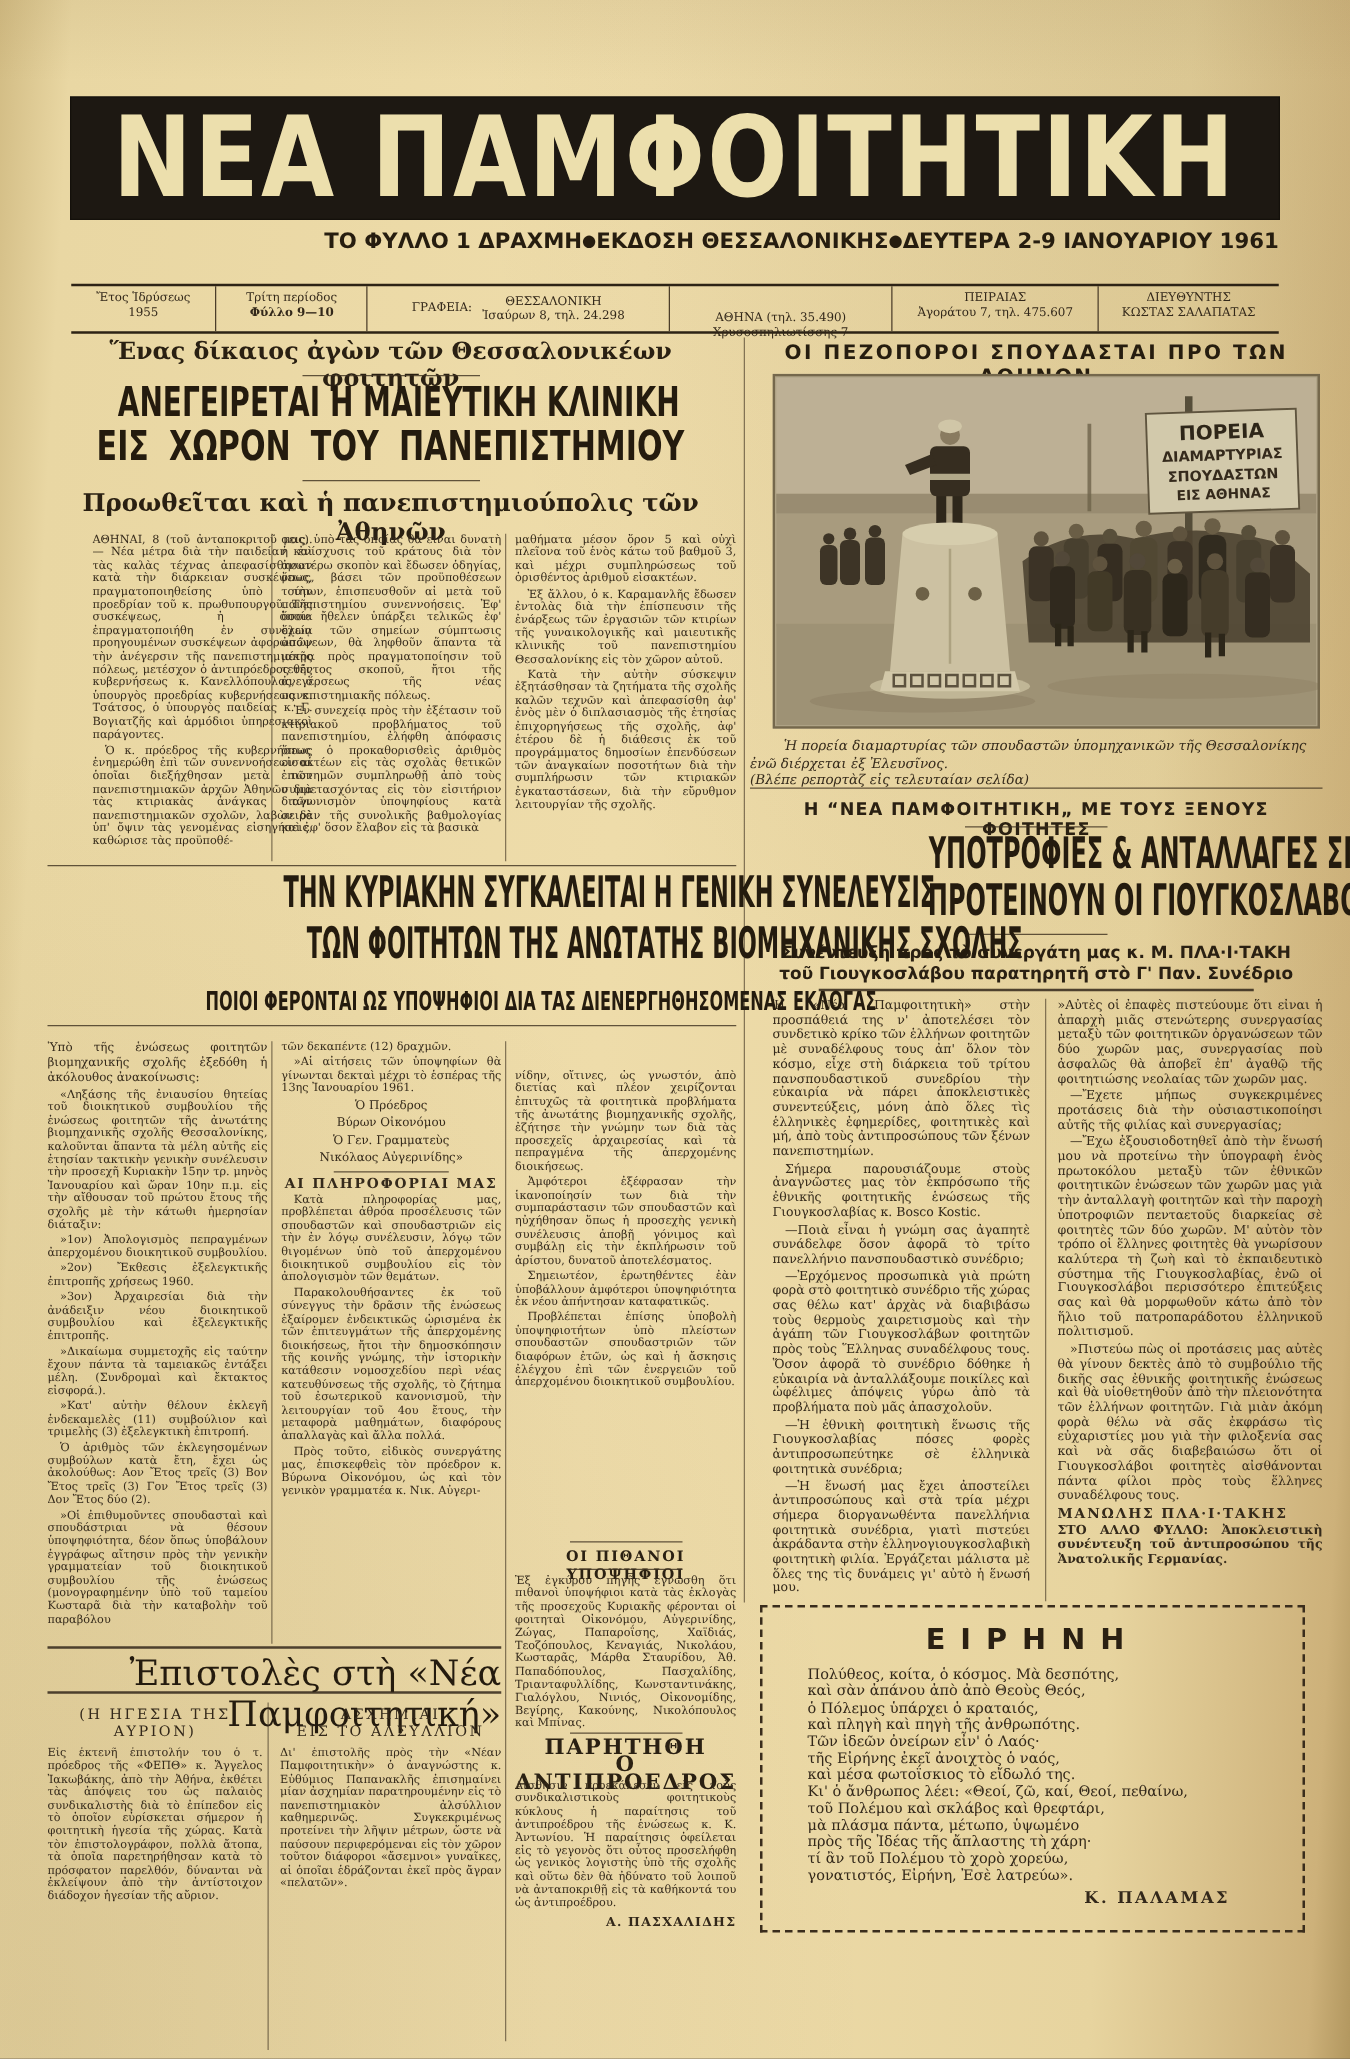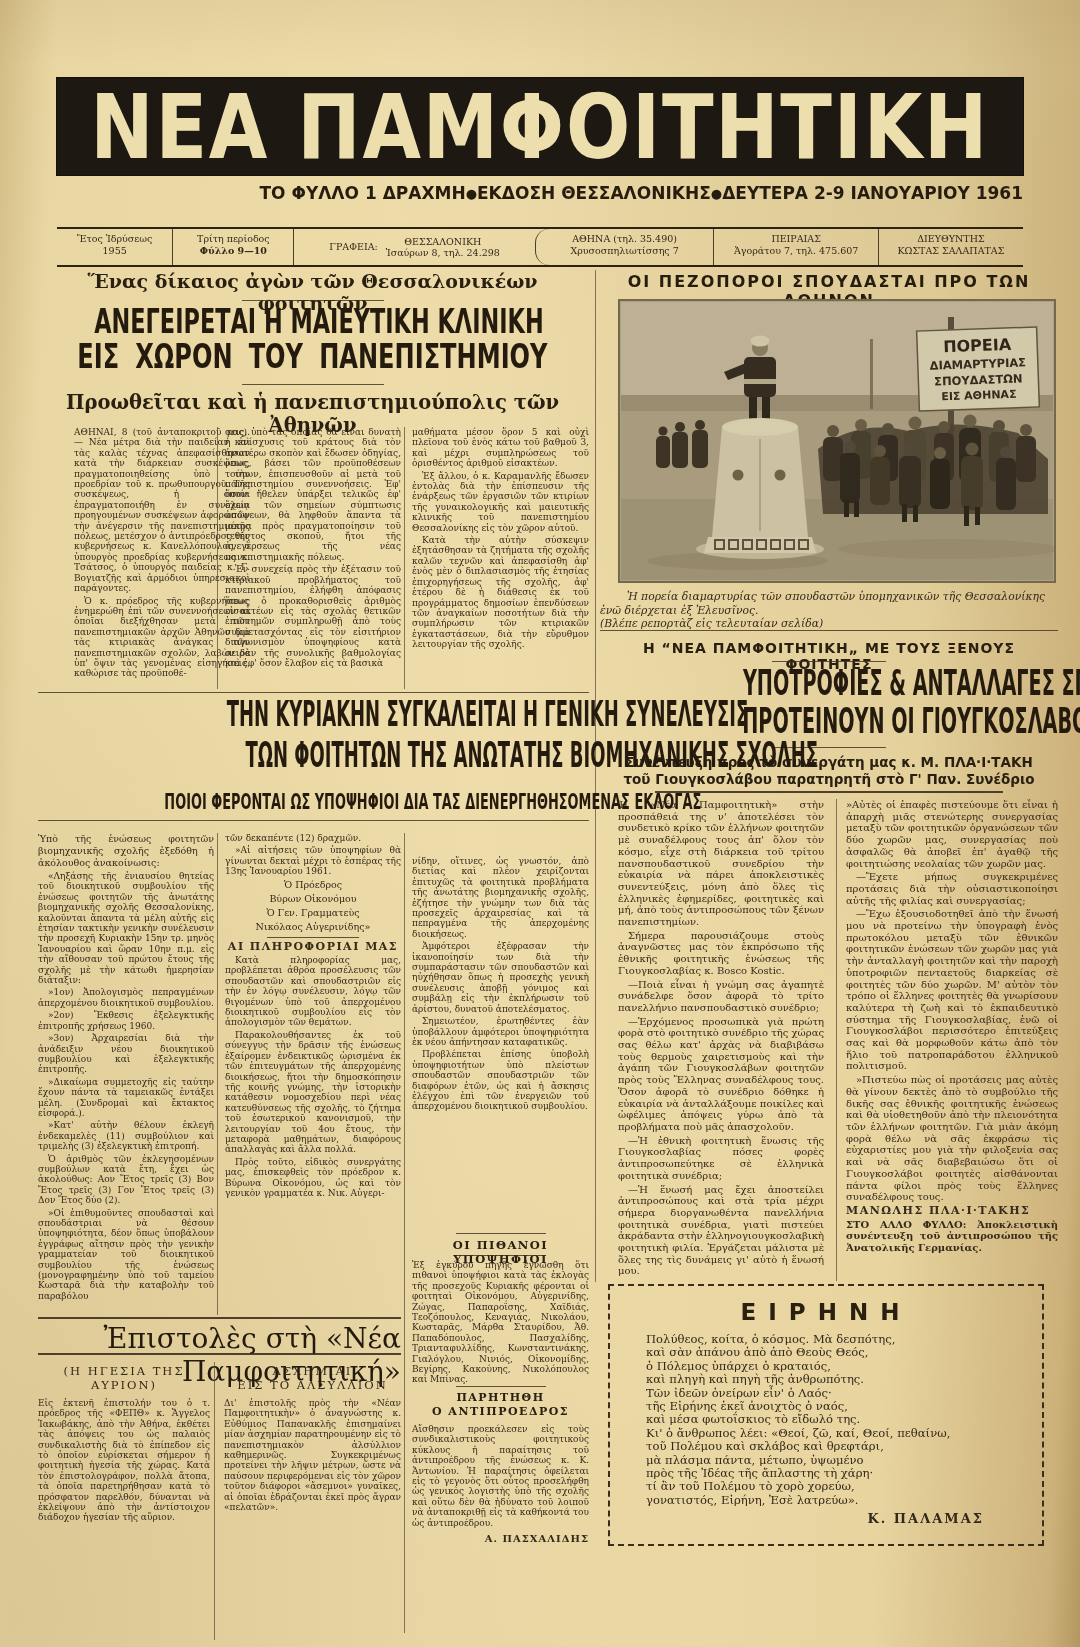--- a/index.html
+++ b/index.html
@@ -64,21 +64,21 @@
       <div>Τρίτη περίοδος</div>
       <div style="font-weight:bold;">Φύλλο 9—10</div>
     </div>
     <div style="width:25%;border-left:1px solid #4c3e2a;display:flex;align-items:center;justify-content:center;gap:8px;">
       <span>ΓΡΑΦΕΙΑ:</span>
       <span class="center">
         <div>ΘΕΣΣΑΛΟΝΙΚΗ</div>
         <div>Ἰσαύρων 8, τηλ. 24.298</div>
       </span>
     </div>
-    <div class="center" style="width:18.5%;border-left:1px solid #4c3e2a;padding-top:4px;border-radius:14px;">
+    <div class="center" style="width:18.5%;border-left:1px solid #4c3e2a;padding-top:20px;">
       <div>ΑΘΗΝΑ (τηλ. 35.490)</div>
       <div>Χρυσοσπηλιωτίσσης 7</div>
     </div>
     <div class="center" style="width:17%;border-left:1px solid #4c3e2a;padding-top:4px;">
       <div>ΠΕΙΡΑΙΑΣ</div>
       <div>Ἀγοράτου 7, τηλ. 475.607</div>
     </div>
     <div class="center" style="width:15%;border-left:1px solid #4c3e2a;padding-top:4px;">
       <div>ΔΙΕΥΘΥΝΤΗΣ</div>
       <div>ΚΩΣΤΑΣ ΣΑΛΑΠΑΤΑΣ</div>
@@ -303,21 +303,21 @@
     <p>Σημειωτέον, ἐρωτηθέντες ἐὰν ὑποβάλλουν ἀμφότεροι ὑποψηφιότητα ἐκ νέου ἀπήντησαν καταφατικῶς.</p>
     <p>Προβλέπεται ἐπίσης ὑποβολὴ ὑποψηφιοτήτων ὑπὸ πλείστων σπουδαστῶν σπουδαστριῶν τῶν διαφόρων ἐτῶν, ὡς καὶ ἡ ἄσκησις ἐλέγχου ἐπὶ τῶν ἐνεργειῶν τοῦ ἀπερχομένου διοικητικοῦ συμβουλίου.</p>
   </div>
   <div class="hrule" style="left:456px;top:1233px;width:90px;"></div>
   <div class="abs center" style="left:412px;top:1238px;width:177px;font-weight:bold;font-size:11.5px;letter-spacing:1.5px;color:#2a2012;">ΟΙ ΠΙΘΑΝΟΙ ΥΠΟΨΗΦΙΟΙ</div>
   <div class="hrule" style="left:456px;top:1255px;width:90px;"></div>
   <div class="col" style="left:412px;top:1260px;width:177px;height:124px;">
     <p class="noindent">Ἐξ ἐγκύρου πηγῆς ἐγνώσθη ὅτι πιθανοὶ ὑποψήφιοι κατὰ τὰς ἐκλογὰς τῆς προσεχοῦς Κυριακῆς φέρονται οἱ φοιτηταὶ Οἰκονόμου, Αὐγερινίδης, Ζώγας, Παπαροΐσης, Χαϊδιάς, Τεοζόπουλος, Κεναγιάς, Νικολάου, Κωσταρᾶς, Μάρθα Σταυρίδου, Ἀθ. Παπαδόπουλος, Πασχαλίδης, Τριανταφυλλίδης, Κωνσταντινάκης, Γιαλόγλου, Νινιός, Οἰκονομίδης, Βεγίρης, Κακούνης, Νικολόπουλος καὶ Μπίνας.</p>
   </div>
   <div class="hrule" style="left:456px;top:1386px;width:90px;"></div>
-  <div class="abs center" style="left:412px;top:1391px;width:177px;font-weight:bold;font-size:11px;letter-spacing:1.5px;line-height:14px;color:#2a2012;">
+  <div class="abs center" style="left:412px;top:1391px;width:177px;font-weight:bold;font-size:17px;letter-spacing:1.5px;line-height:14px;color:#2a2012;">
     <div>ΠΑΡΗΤΗΘΗ</div>
     <div>Ο ΑΝΤΙΠΡΟΕΔΡΟΣ</div>
   </div>
   <div class="col" style="left:412px;top:1424px;width:177px;height:110px;">
     <p class="noindent">Αἴσθησιν προεκάλεσεν εἰς τοὺς συνδικαλιστικοὺς φοιτητικοὺς κύκλους ἡ παραίτησις τοῦ ἀντιπροέδρου τῆς ἑνώσεως κ. Κ. Ἀντωνίου. Ἡ παραίτησις ὀφείλεται εἰς τὸ γεγονὸς ὅτι οὗτος προσελήφθη ὡς γενικὸς λογιστὴς ὑπὸ τῆς σχολῆς καὶ οὕτω δὲν θὰ ἠδύνατο τοῦ λοιποῦ νὰ ἀνταποκριθῇ εἰς τὰ καθήκοντά του ὡς ἀντιπροέδρου.</p>
   </div>
   <div class="abs sig" style="left:412px;top:1533px;width:177px;">Α. ΠΑΣΧΑΛΙΔΗΣ</div>
 
   <div class="hrule2" style="left:38px;top:1317px;width:363px;"></div>
   <div class="abs center" style="left:38px;top:1322px;width:363px;font-weight:normal;font-size:28px;color:#241b0e;text-align:right;">Ἐπιστολὲς στὴ «Νέα Παμφοιτητική»</div>

